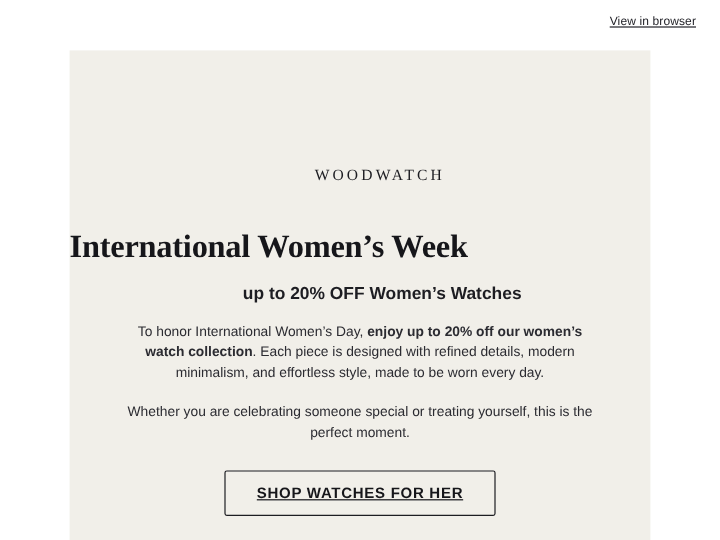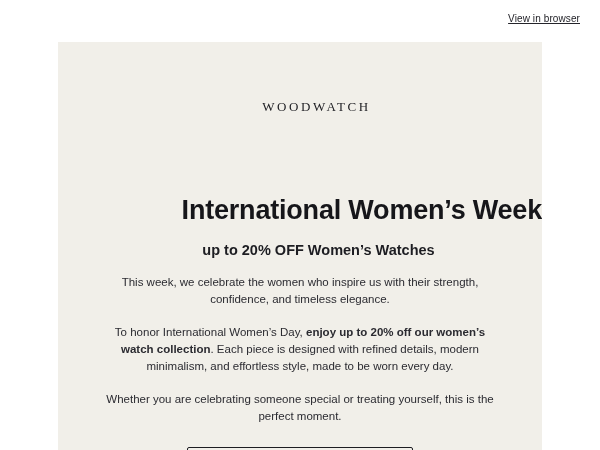--- a/index.html
+++ b/index.html
@@ -39,32 +39,32 @@
     position: absolute;
     left: 58px;
     top: 42px;
     width: 484px;
     bottom: 0;
     background: #f1efe9;
     overflow: hidden;
   }
   .brand {
     text-align: center;
-    margin-top: 57px;
+    margin-top: 96px;
     font-family: "Liberation Serif", serif;
     font-size: 13px;
     letter-spacing: 2.6px;
     color: #1d1d22;
     font-weight: 400;
     padding-left: 33px;
   }
   .headline {
-    text-align: right;
-    margin-top: 80px;
-    font-family: Liberation Sans, sans-serif;
+    text-align: left;
+    margin-top: 36px;
+    font-family: Liberation Serif, serif;
     font-size: 27px;
     font-weight: 700;
     color: #16161a;
     letter-spacing: -0.2px;
   }
   .subhead {
     text-align: center;
     margin-top: 16px;
     font-family: "Liberation Sans", sans-serif;
     font-size: 14.5px;
@@ -119,21 +119,20 @@
   </div>
 
   <div class="email-body">
 
     <div class="brand">WOODWATCH</div>
 
     <div class="headline">International Women’s Week</div>
 
     <div class="subhead">up to 20% OFF Women’s Watches</div>
 
-    <div class="para p1">This week, we celebrate the women who inspire us with their strength, confidence, and timeless elegance.</div>
 
     <div class="para p2"><span>To honor International Women’s Day, </span><b>enjoy up to 20% off our women’s watch collection</b><span>. Each piece is designed with refined details, modern minimalism, and effortless style, made to be worn every day.</span></div>
 
     <div class="para p3">Whether you are celebrating someone special or treating yourself, this is the perfect moment.</div>
 
     <div class="cta-wrap">
       <a class="cta" href="#">SHOP WATCHES FOR HER</a>
     </div>
 
   </div>

